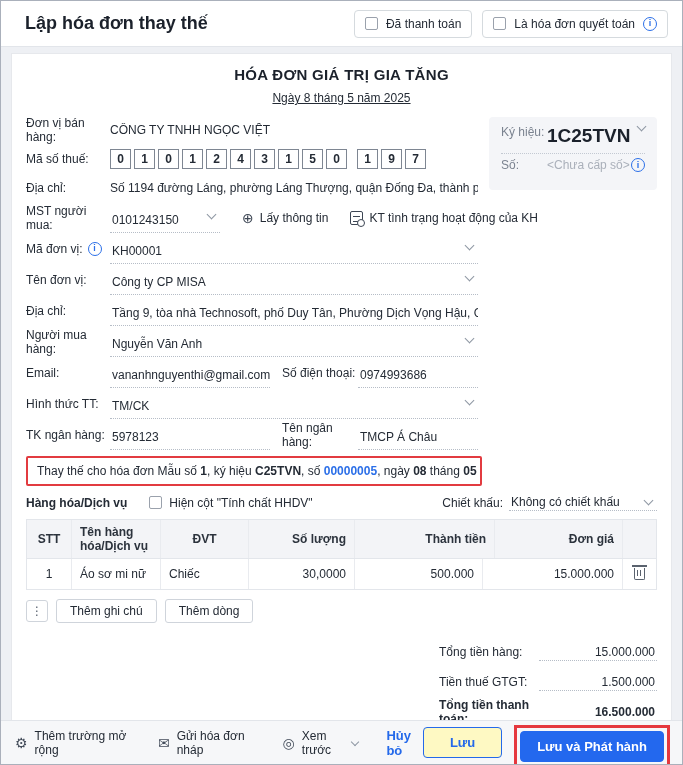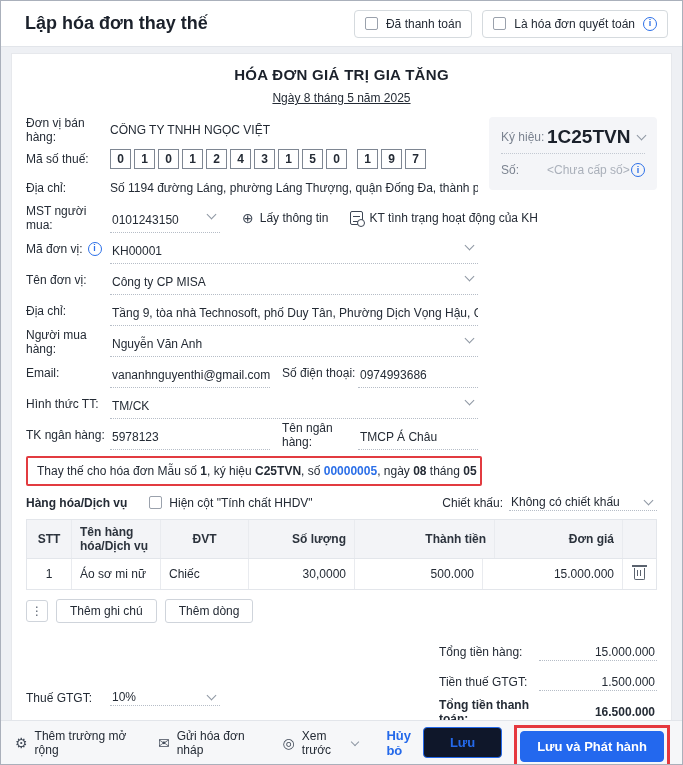--- a/index.html
+++ b/index.html
@@ -40,21 +40,21 @@
   .inv-title { text-align:center; font-size:15px; font-weight:bold; color:#1b212b; letter-spacing:.3px; }
   .inv-date { text-align:center; font-size:12px; color:#242b35; margin-top:8px;text-decoration:underline; }
   .cols { display:flex; align-items:flex-start; margin-top:10px; }
   .form-left { width:452px; flex:none; }
   .spacer { flex:1; }
   
   .serial {
     width:168px; flex:none; background:#f4f5f8; border-radius:4px;
     padding:8px 12px; margin-top:2px;
   }
-  .serial-row { display:flex; align-items:center; min-height:24px; }
+  .serial-row { display:flex; min-height:24px; }
   .serial-label { width:46px; color:#7b8390; flex:none; }
   .serial-value { font-size:19px; font-weight:bold; color:#1b212b; flex:1; }
   .serial-divider { border-bottom:1px dotted #c3c9d2; margin:4px 0; }
   .placeholder { color:#aab0ba; flex:1; }
   
   .frow { display:flex; align-items:center; min-height:29px; }
   .flabel { width:84px; flex:none; display:flex; align-items:center; gap:5px; }
   .fstatic { flex:1; white-space:nowrap; overflow:hidden; }
   .ffield {
     flex:1; border-bottom:1px dotted #b6bdc7; display:flex; align-items:flex-start;
@@ -155,21 +155,21 @@
   .footer {
     position:absolute; left:0; right:0; bottom:0; height:44px;
     background:#f6f7f9; border-top:1px solid #e2e5ea;
     display:flex; align-items:center; padding:0 12px 0 14px;
   }
   .fitem { display:flex; align-items:center; gap:7px; cursor:pointer; margin-right:28px; color:#242b35; }
   .fic { color:#434c5a; font-size:14px; line-height:1; }
   .fchev { margin:0 0 2px 2px; width:6px; height:6px; }
   .cancel-link { margin-left:auto; color:#2469ea; font-weight:bold; font-size:13px; cursor:pointer; }
   .btn-save {
-    background:#0f172a; border:1px solid #2469ea; color:#2469ea;
+    background:#fef9c3; border:1px solid #2469ea; color:#2469ea;
     font-weight:bold; font-size:13px; border-radius:4px; padding:7px 26px; cursor:pointer;
   }
   .hl-wrap { border:3px solid #e5383e; padding:3px; margin-left:12px;margin-top:8px; }
   .btn-publish {
     background:#2368ee; border:1px solid #2368ee; color:#fff; font-weight:bold;
     font-size:13px; border-radius:4px; padding:7px 16px; cursor:pointer; white-space:nowrap;
   }
 </style>
 </head>
 <body>
@@ -366,27 +366,20 @@
     </div>
   </div>
 
   <div class="addrow">
     <span class="kebab">⋮</span>
     <button class="btn-outline">Thêm ghi chú</button>
     <button class="btn-outline">Thêm dòng</button>
   </div>
 
   <div class="totals-zone">
-    <div class="vat-row">
-      <span class="flabel">Thuế GTGT:</span>
-      <span class="vat-field">
-        <span>10%</span>
-        <span class="chev"></span>
-      </span>
-    </div>
     <div class="totals">
       <div class="trow">
         <span class="tlabel">Tổng tiền hàng:</span>
         <span class="tvalue">15.000.000</span>
       </div>
       <div class="trow">
         <span class="tlabel">Tiền thuế GTGT:</span>
         <span class="tvalue">1.500.000</span>
       </div>
       <div class="trow grand">

